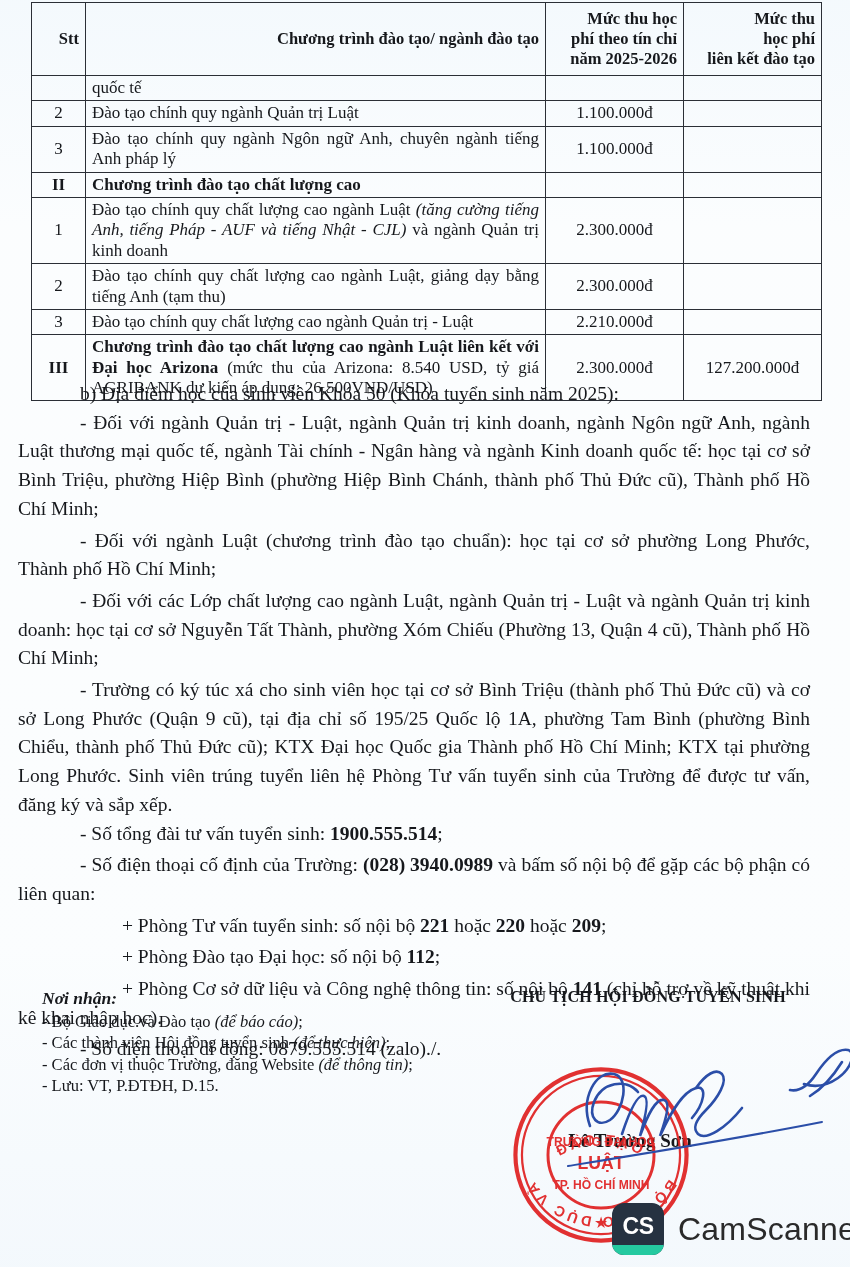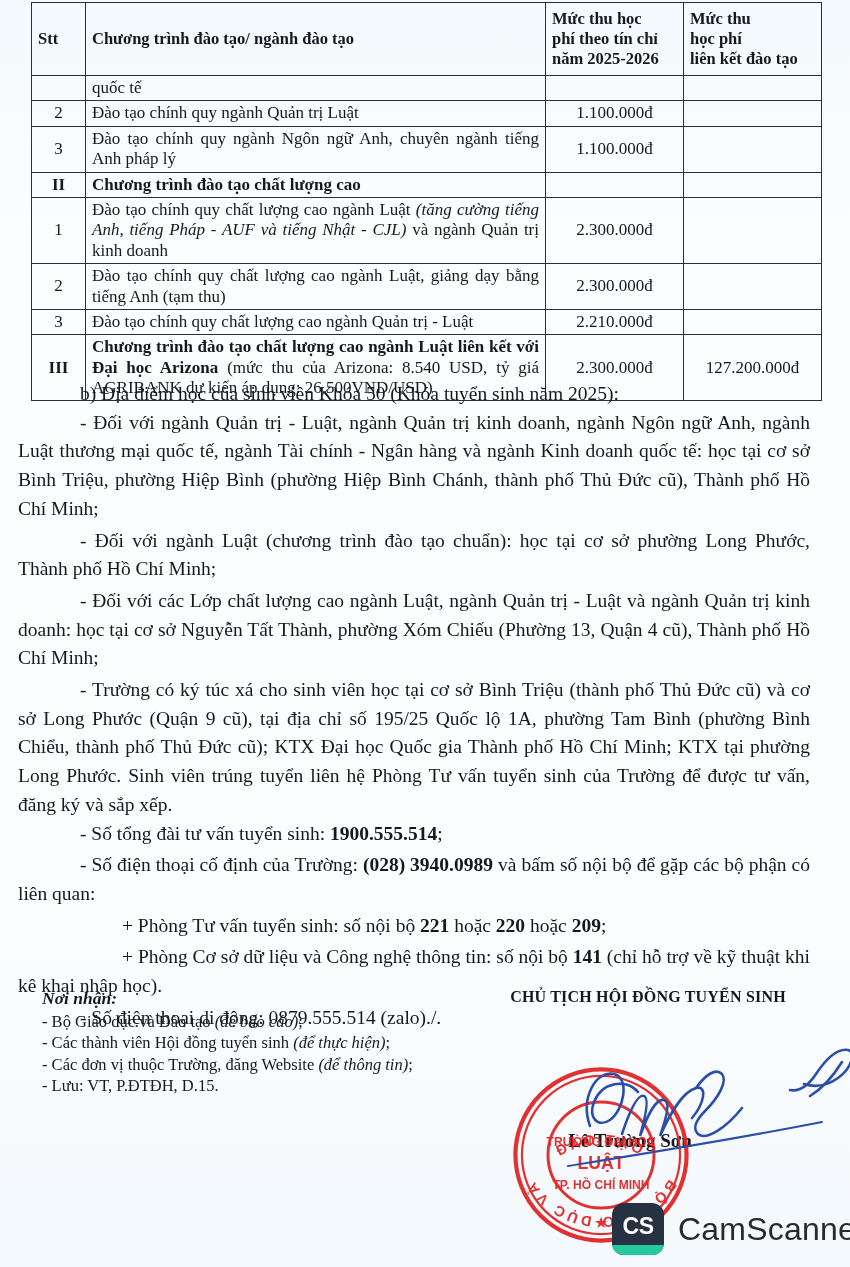--- a/index.html
+++ b/index.html
@@ -43,21 +43,21 @@
     table-layout: fixed;
     font-size: 16.5px;
   }
   table.fee td, table.fee th {
     border: 1.1px solid #2b2f36;
     padding: 2px 6px;
     vertical-align: middle;
     line-height: 1.2;
   }
   th.hd {
-    text-align: left;
+    text-align: right;
     font-weight: bold;
     font-size: 16.5px;
     line-height: 1.23;
     height: 68px;
     padding: 3px 4px;
   }
   col.c-stt   { width: 54px; }
   col.c-desc  { width: 460px; }
   col.c-fee   { width: 138px; }
   col.c-link  { width: 138px; }
@@ -313,20 +313,21 @@
 
   <div class="body-text">
     <p>b) Địa điểm học của sinh viên Khóa 50 (Khóa tuyển sinh năm 2025):</p>
     <p>- Đối với ngành Quản trị - Luật, ngành Quản trị kinh doanh, ngành Ngôn ngữ Anh, ngành Luật thương mại quốc tế, ngành Tài chính - Ngân hàng và ngành Kinh doanh quốc tế: học tại cơ sở Bình Triệu, phường Hiệp Bình (phường Hiệp Bình Chánh, thành phố Thủ Đức cũ), Thành phố Hồ Chí Minh;</p>
     <p class="gap">- Đối với ngành Luật (chương trình đào tạo chuẩn): học tại cơ sở phường Long Phước, Thành phố Hồ Chí Minh;</p>
     <p class="gap">- Đối với các Lớp chất lượng cao ngành Luật, ngành Quản trị - Luật và ngành Quản trị kinh doanh: học tại cơ sở Nguyễn Tất Thành, phường Xóm Chiếu (Phường 13, Quận 4 cũ), Thành phố Hồ Chí Minh;</p>
     <p class="gap">- Trường có ký túc xá cho sinh viên học tại cơ sở Bình Triệu (thành phố Thủ Đức cũ) và cơ sở Long Phước (Quận 9 cũ), tại địa chỉ số 195/25 Quốc lộ 1A, phường Tam Bình (phường Bình Chiểu, thành phố Thủ Đức cũ); KTX Đại học Quốc gia Thành phố Hồ Chí Minh; KTX tại phường Long Phước. Sinh viên trúng tuyển liên hệ Phòng Tư vấn tuyển sinh của Trường để được tư vấn, đăng ký và sắp xếp.</p>
     <p><span>- Số tổng đài tư vấn tuyển sinh: </span><b>1900.555.514</b><span>;</span></p>
     <p class="gap"><span>- Số điện thoại cố định của Trường: </span><b>(028) 3940.0989</b><span> và bấm số nội bộ để gặp các bộ phận có liên quan:</span></p>
     <p class="gap" style="text-indent:104px"><span>+ Phòng Tư vấn tuyển sinh: số nội bộ </span><b>221</b><span> hoặc </span><b>220</b><span> hoặc </span><b>209</b><span>;</span></p>
+    <p class="gap" style="text-indent:104px"><span>+ Phòng Đào tạo Đại học: số nội bộ </span><b>112</b><span>;</span></p>
     <p class="gap" style="text-indent:104px"><span>+ Phòng Cơ sở dữ liệu và Công nghệ thông tin: số nội bộ </span><b>141</b><span> (chỉ hỗ trợ về kỹ thuật khi kê khai nhập học).</span></p>
     <p class="gap">- Số điện thoại di động: 0879.555.514 (zalo)./.</p>
   </div>
 
   <div class="footer">
 
     <div class="recipients">
       <div class="title">Nơi nhận:</div>
       <div class="ln"><span>- Bộ Giáo dục và Đào tạo </span><i>(để báo cáo)</i><span>;</span></div>
       <div class="ln"><span>- Các thành viên Hội đồng tuyển sinh </span><i>(để thực hiện)</i><span>;</span></div>

